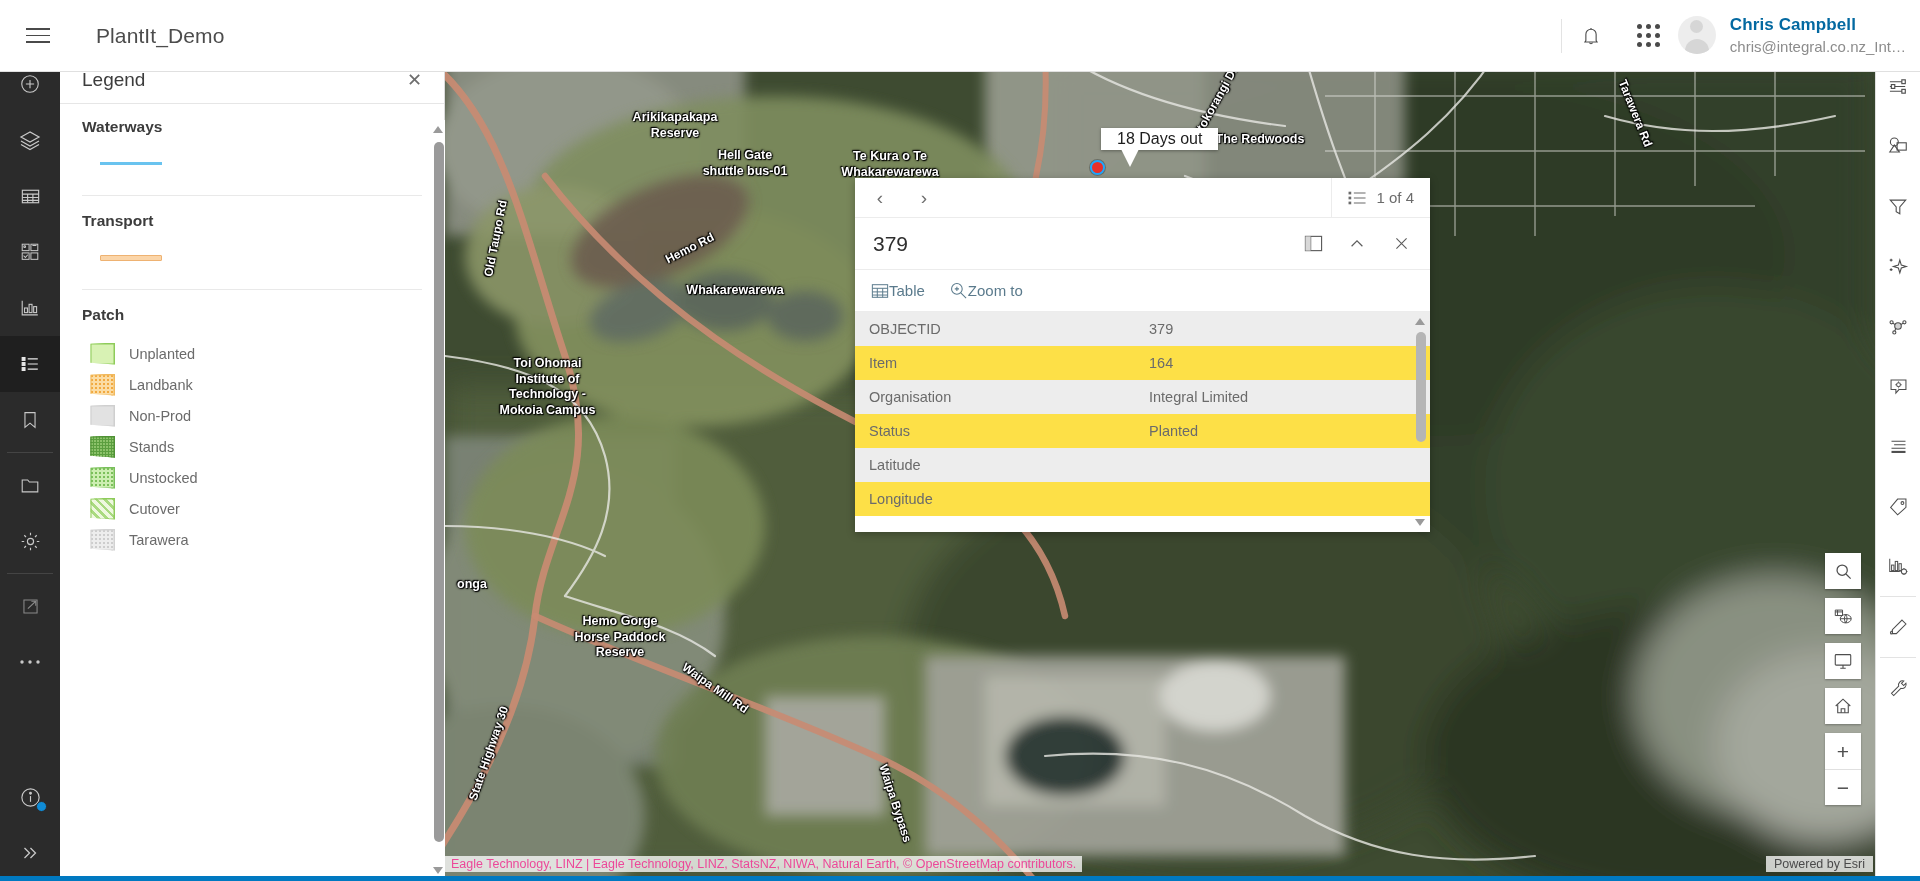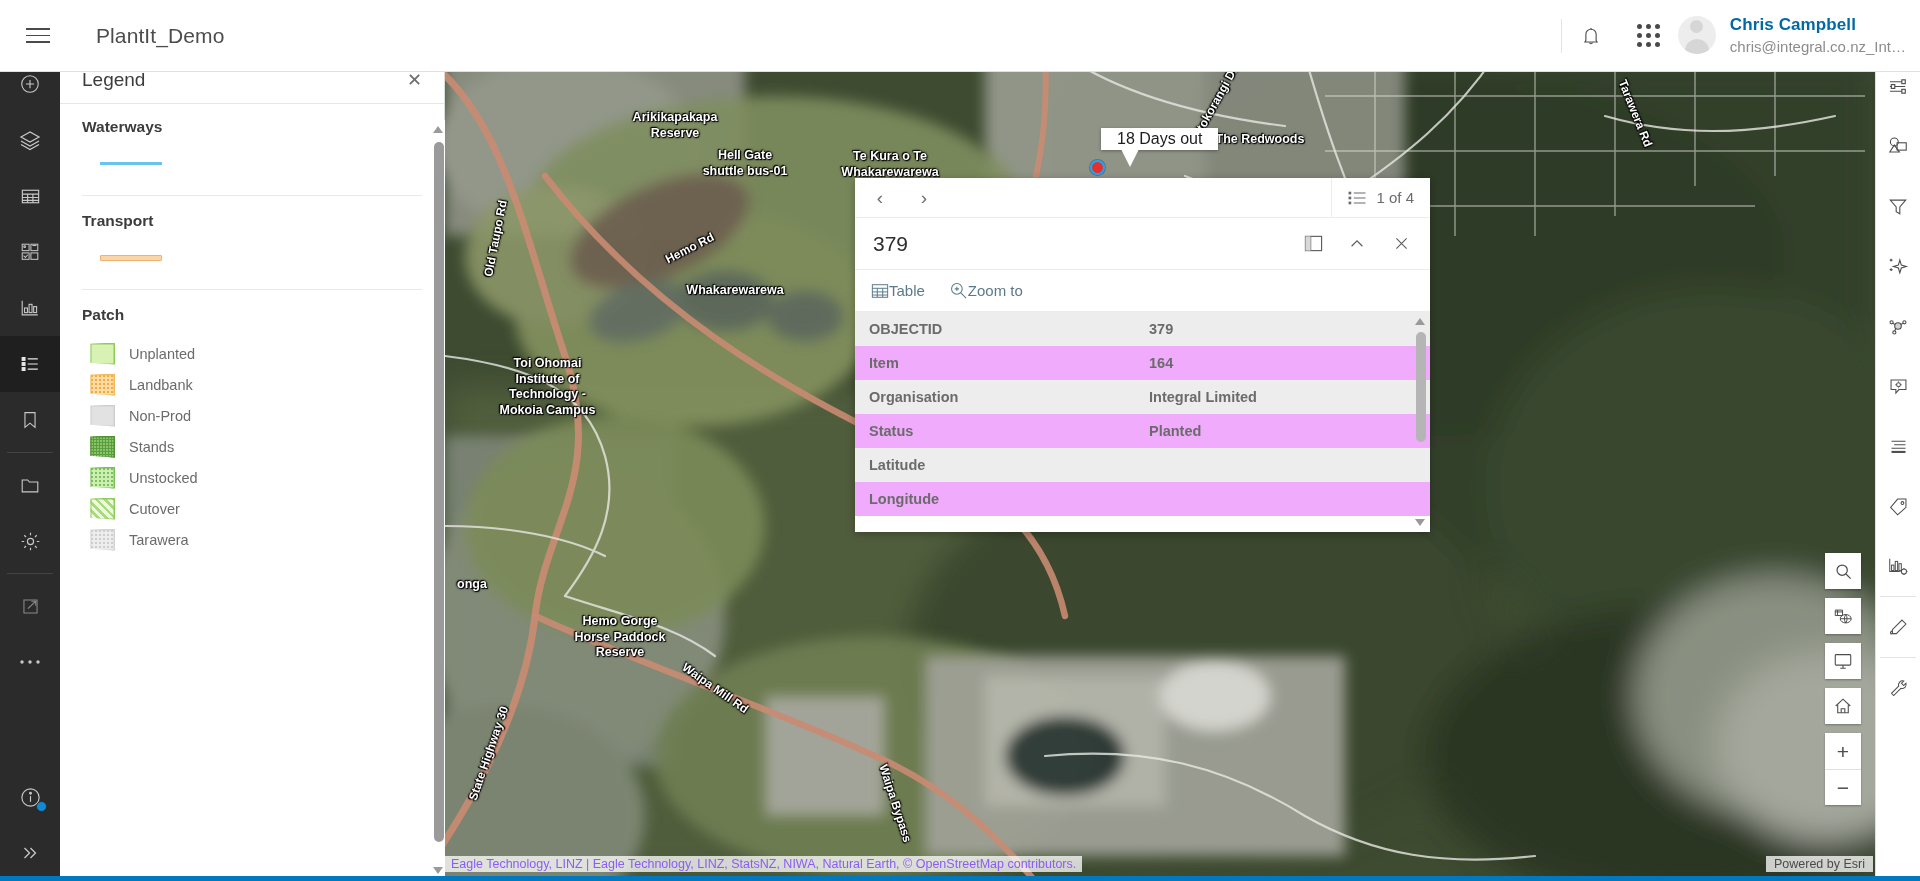--- a/index.html
+++ b/index.html
@@ -117,21 +117,21 @@
     line-height: 1.25; white-space: pre-line;
   }
   .road-label { font-size: 12px; font-weight: 700; }
   
   #attribution {
     position: absolute; left: 445px; bottom: 8px; width: 1430px; height: 18px;
     z-index: 40; display: flex; justify-content: space-between; align-items: center;
     pointer-events: none;
   }
   #attr-text {
-    background: rgba(255,255,255,.76); font-size: 12.5px; color: #8b5cf6;
+    background: rgba(255,255,255,.76); font-size: 12.5px; color: #ec4899;
     padding: 1px 6px; white-space: nowrap;
   }
   #powered-by {
     background: rgba(255,255,255,.76); font-size: 12.5px; color: #4a4a4a;
     padding: 1px 8px; white-space: nowrap; margin-right: 2px;
   }
   #bottom-strip { position:absolute; left: 0; bottom: 0; width: 1920px; height: 5px; background: #0079c1; z-index: 70; }
 
   
   #callout {
@@ -174,25 +174,25 @@
   .title-actions { display:flex; align-items:center; gap: 14px; }
   .ticon { width: 30px; height: 30px; display:flex; align-items:center; justify-content:center;
     cursor:pointer; color: #5c5c5c; }
   #popup-tools {
     height: 42px; display:flex; align-items:center; gap: 24px; padding-left: 16px;
     border-bottom: 1px solid #ececec;
   }
   .tool { display:flex; align-items:center; gap: 0; cursor: pointer; }
   .tool-label { font-size: 15px; color: #5a7a8c; }
   #popup-table-wrap { position:relative; height: 220px; overflow: hidden; }
-  #popup-table { width: 100%; border-collapse: collapse; font-weight: bold; }
+  #popup-table { width: 100%; border-collapse: collapse; }
   #popup-table td { font-size: 14.5px; color: #6b6b6b; padding: 9px 14px; }
   #popup-table td.k { width: 280px; }
   #popup-table tr.odd td { background: #ededed; }
-  #popup-table tr.even td { background: #f0abfc; }
+  #popup-table tr.even td { background: #fde047; }
   #popup-sb { position:absolute; right: 3px; top: 4px; width: 13px; height: 212px; }
   #popup-sb .thumb { position:absolute; left: 1.5px; top: 16px; width: 10px; height: 110px; background: #b5b5b5; border-radius:6px; }
   #popup-sb .arw { position:absolute; left: 1px; width:0; height:0;
     border-left: 5.5px solid transparent; border-right: 5.5px solid transparent; }
   #popup-sb .arw.up { top: 2px; border-bottom: 7px solid #9a9a9a; }
   #popup-sb .arw.down { bottom: 2px; border-top: 7px solid #9a9a9a; }
 
   
   #right-rail {
     position:absolute; right: 0; top: 56px; width: 45px; height: 825px;

